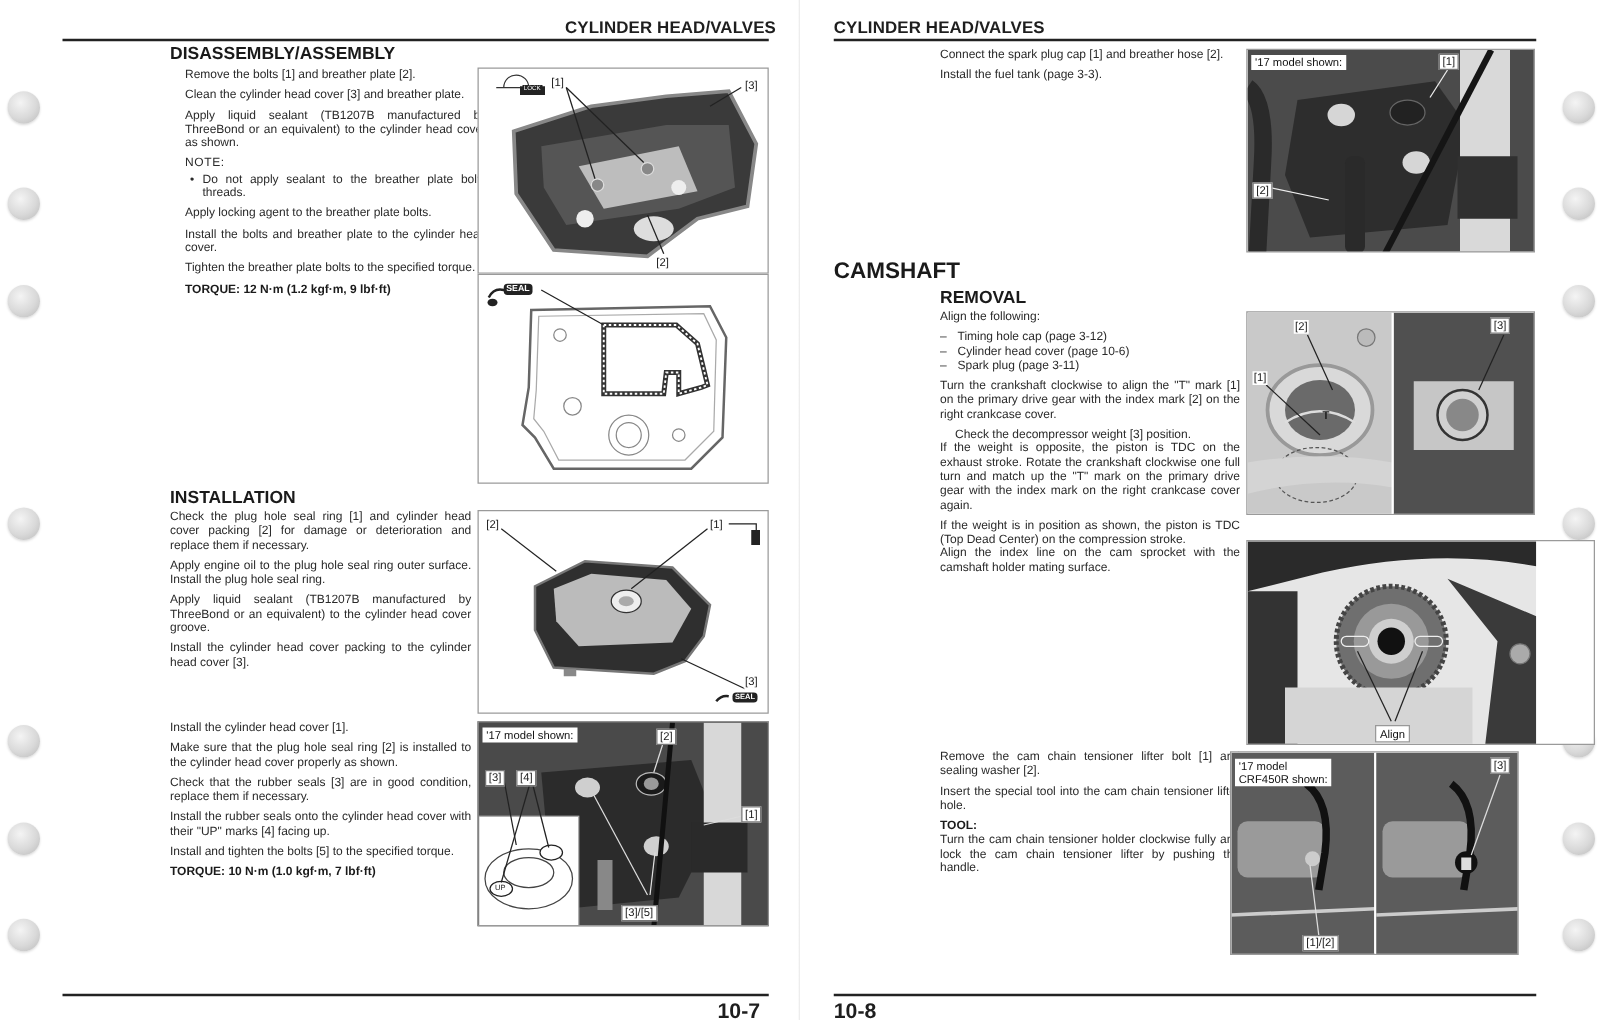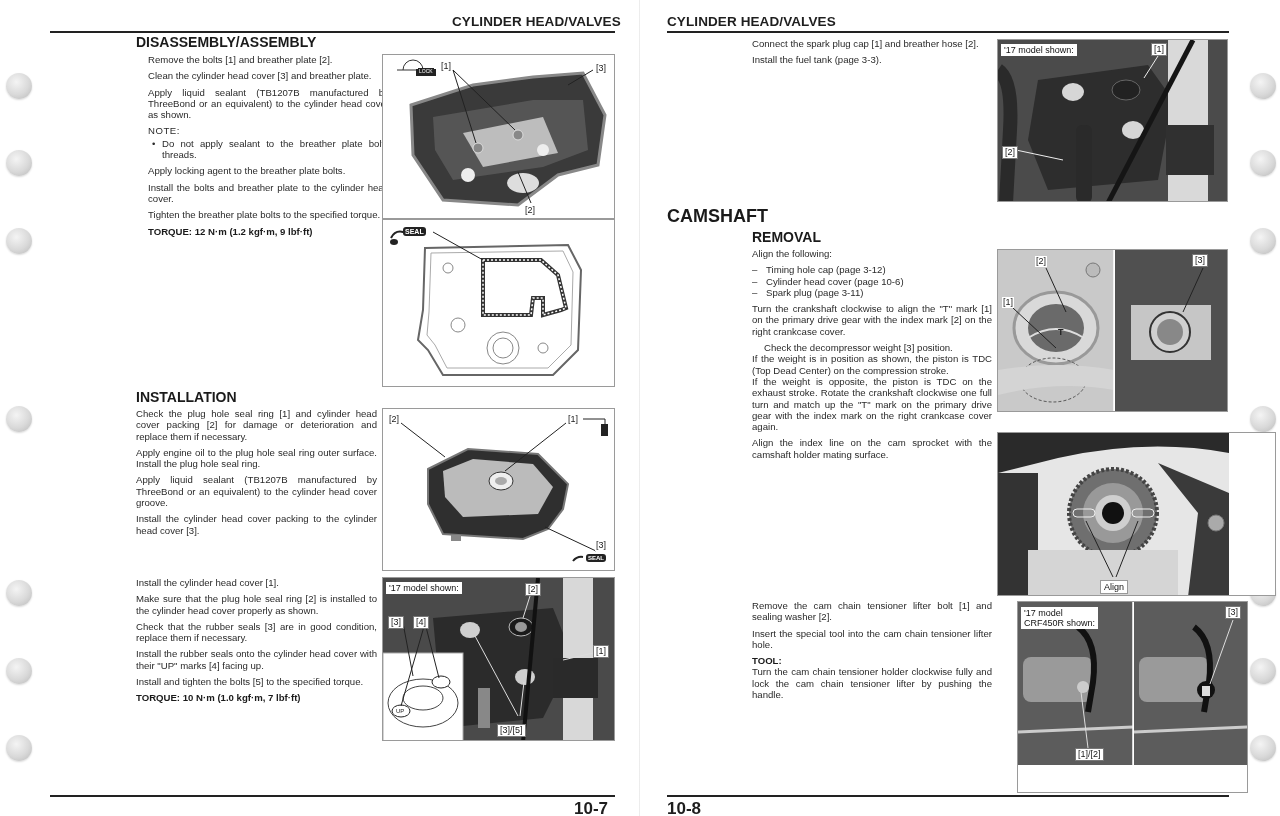--- a/index.html
+++ b/index.html
@@ -236,22 +236,22 @@
 
   <div class="text" style="left:112px;top:248px;width:240px;">
     <p>Align the following:</p>
     <ul class="dash" style="margin-bottom:5px;">
       <li>Timing hole cap (page 3-12)</li>
       <li>Cylinder head cover (page 10-6)</li>
       <li>Spark plug (page 3-11)</li>
     </ul>
     <p>Turn the crankshaft clockwise to align the "T" mark [1] on the primary drive gear with the index mark [2] on the right crankcase cover.</p>
     <p style="margin-bottom:0;margin-left:12px;">Check the decompressor weight [3] position.</p>
+    <p>If the weight is opposite, the piston is TDC on the exhaust stroke. Rotate the crankshaft clockwise one full turn and match up the "T" mark on the primary drive gear with the index mark on the right crankcase cover again.</p>
     <p style="margin-bottom:0;">If the weight is in position as shown, the piston is TDC (Top Dead Center) on the compression stroke.</p>
-    <p>If the weight is opposite, the piston is TDC on the exhaust stroke. Rotate the crankshaft clockwise one full turn and match up the "T" mark on the primary drive gear with the index mark on the right crankcase cover again.</p>
     <p>Align the index line on the cam sprocket with the camshaft holder mating surface.</p>
   </div>
 
   <div class="figure" style="left:357px;top:249px;width:231px;height:163px;">
     <svg width="231" height="163">
       <rect width="116" height="163" fill="#c9c9c9"></rect>
       <ellipse cx="58" cy="78" rx="42" ry="36" fill="#d9d9d9" stroke="#999" stroke-width="3"></ellipse>
       <ellipse cx="58" cy="78" rx="28" ry="24" fill="#6a6a6a"></ellipse>
       <path d="M30 88 Q58 70 86 88" fill="none" stroke="#ddd" stroke-width="2"></path>
       <circle cx="95" cy="20" r="7" fill="#bbb" stroke="#777"></circle>
@@ -292,21 +292,21 @@
     <span class="caption" style="left:102px;top:147px;border:1px solid #999;">Align</span>
   </div>
 
   <div class="text" style="left:112px;top:600px;width:240px;">
     <p>Remove the cam chain tensioner lifter bolt [1] and sealing washer [2].</p>
     <p>Insert the special tool into the cam chain tensioner lifter hole.</p>
     <p class="bold" style="margin-bottom:0;">TOOL:</p>
     <p>Turn the cam chain tensioner holder clockwise fully and lock the cam chain tensioner lifter by pushing the handle.</p>
   </div>
 
-  <div class="figure" style="left:377px;top:601px;width:231px;height:192px;">
+  <div class="figure" style="left:344px;top:601px;width:231px;height:163px;">
     <svg width="231" height="163">
       <rect width="115" height="163" fill="#5c5c5c"></rect>
       <rect x="116" width="115" height="163" fill="#5c5c5c"></rect>
       <rect x="5" y="55" width="70" height="45" rx="8" fill="#9a9a9a"></rect>
       <rect x="121" y="55" width="70" height="45" rx="8" fill="#9a9a9a"></rect>
       <path d="M60 25 Q80 40 75 80 L70 110" fill="none" stroke="#111" stroke-width="6"></path>
       <path d="M176 25 Q196 40 191 80 L186 110" fill="none" stroke="#111" stroke-width="6"></path>
       <circle cx="65" cy="85" r="6" fill="#ccc"></circle>
       <circle cx="188" cy="88" r="9" fill="#111"></circle>
       <rect x="184" y="84" width="8" height="10" fill="#ddd"></rect>

